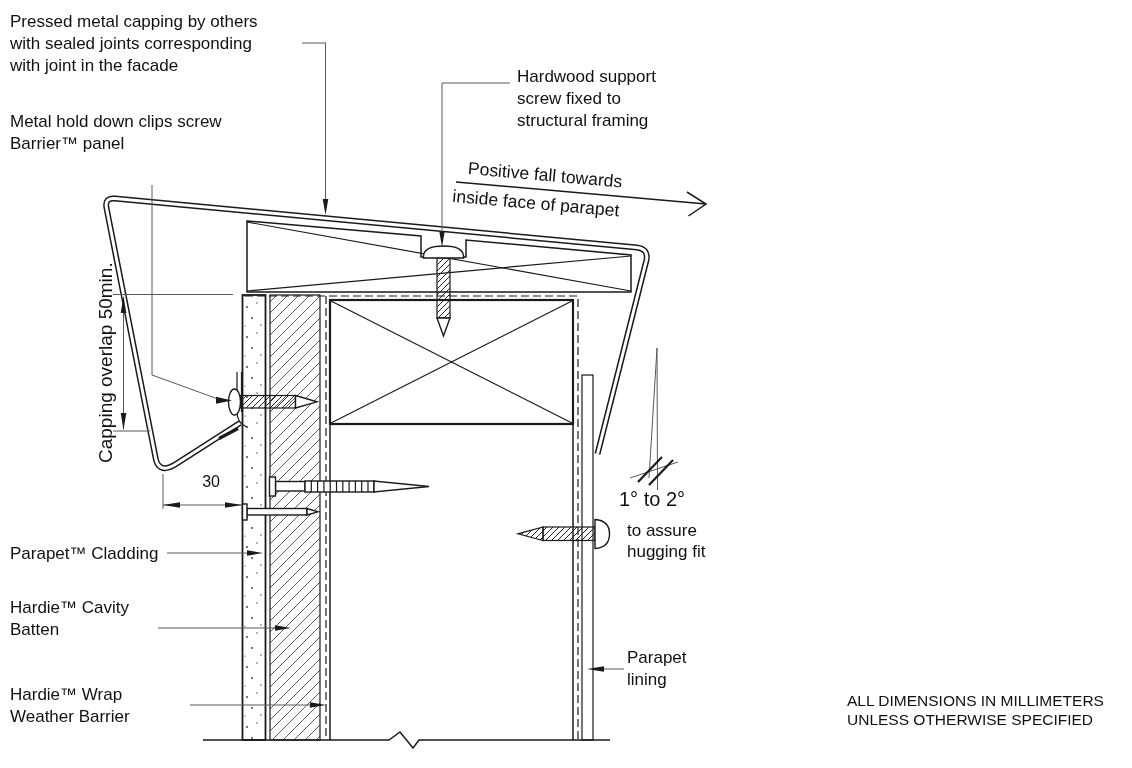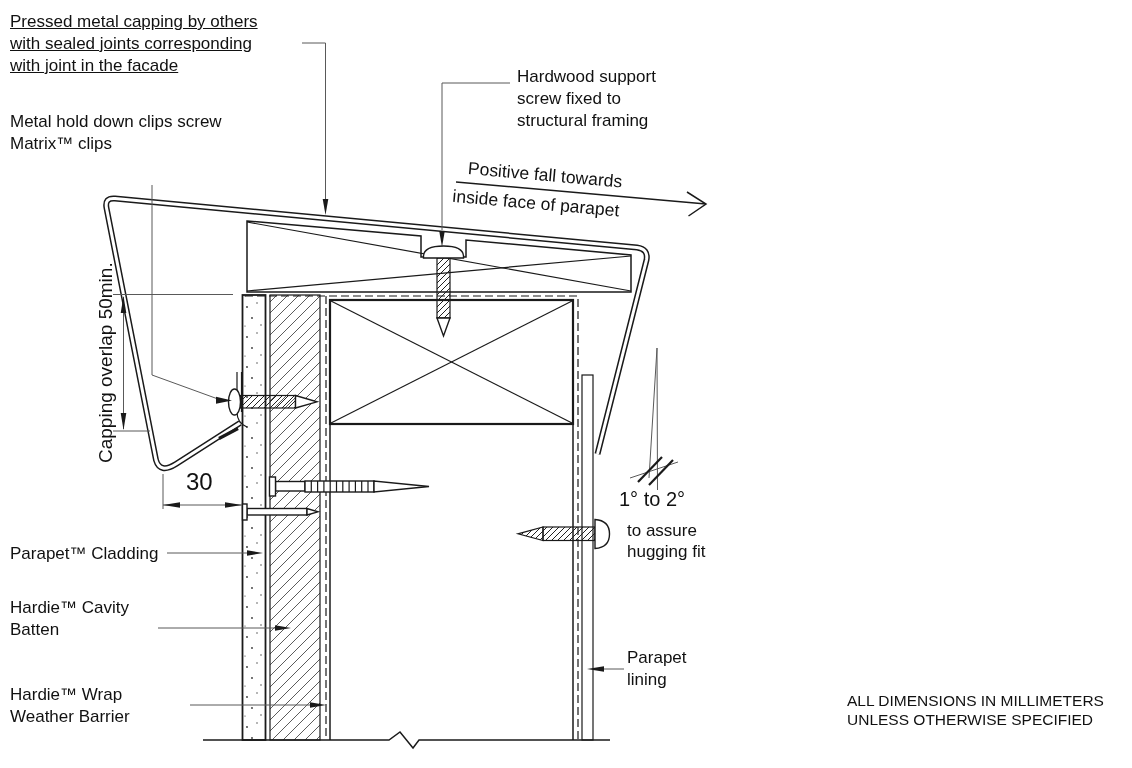--- a/index.html
+++ b/index.html
@@ -15,21 +15,21 @@
   .sf  {stroke:var(--line);stroke-width:1.4;fill:#fff;}
   .thin{stroke:var(--thin);fill:none;stroke-width:1;}
   .arr {fill:var(--line);stroke:none;}
   .dash{stroke:var(--line);fill:none;stroke-width:1.2;stroke-dasharray:8 4;}
   .cap-out{stroke:var(--line);fill:none;stroke-width:6;stroke-linejoin:round;}
   .cap-in {stroke:#fff;fill:none;stroke-width:3;stroke-linejoin:round;}
   #fall-note{left:456px;top:157px;transform:rotate(5deg);transform-origin:0 0;font-size:17.5px;line-height:20px;}
   #fall-note .l1{margin-left:13px;}
   #fall-note .l2{margin-top:9px;}
   #overlap-label{left:95px;top:463px;transform:rotate(-90deg);transform-origin:0 0;font-size:19px;}
-  #dim30-label{left:186px;top:471px;width:34px;text-align:left;font-size:24px;}
+  #dim30-label{left:186px;top:471px;width:34px;text-align:right;font-size:16px;}
   #footnote{left:847px;top:692px;font-size:15.5px;line-height:18.5px;}
 </style>
 </head>
 <body>
 
 <div id="stage">
 
   <svg width="1132" height="768" viewBox="0 0 1132 768">
     <defs>
       <pattern id="speckle" width="22" height="30" patternUnits="userSpaceOnUse">
@@ -184,29 +184,29 @@
 
     <g>
       <line x1="657" y1="348" x2="649" y2="478" class="thin" stroke="var(--line)"></line>
       <line x1="657" y1="348" x2="657.5" y2="490" class="thin" stroke="var(--line)"></line>
       <line x1="630" y1="478" x2="678" y2="462" class="thin"></line>
       <line x1="638" y1="482" x2="662" y2="457" stroke="var(--line)" stroke-width="2.2"></line>
       <line x1="649" y1="485" x2="673" y2="460" stroke="var(--line)" stroke-width="2.2"></line>
     </g>
   </svg>
 
-  <div class="txt" style="left:10px;top:11px;text-decoration:underline;">
+  <div class="txt" style="left:10px;top:11px;">
     <div>Pressed metal capping by others</div>
     <div>with sealed joints corresponding</div>
     <div>with joint in the facade</div>
   </div>
 
   <div class="txt" style="left:10px;top:111px;">
     <div>Metal hold down clips screw</div>
-    <div>Matrix™ clips</div>
+    <div>Barrier™ panel</div>
   </div>
 
   <div class="txt" style="left:517px;top:53px;margin-top:13px;">
     <div>Hardwood support</div>
     <div>screw fixed to</div>
     <div>structural framing</div>
   </div>
 
   <div class="txt" id="fall-note">
     <div class="l1">Positive fall towards</div>

